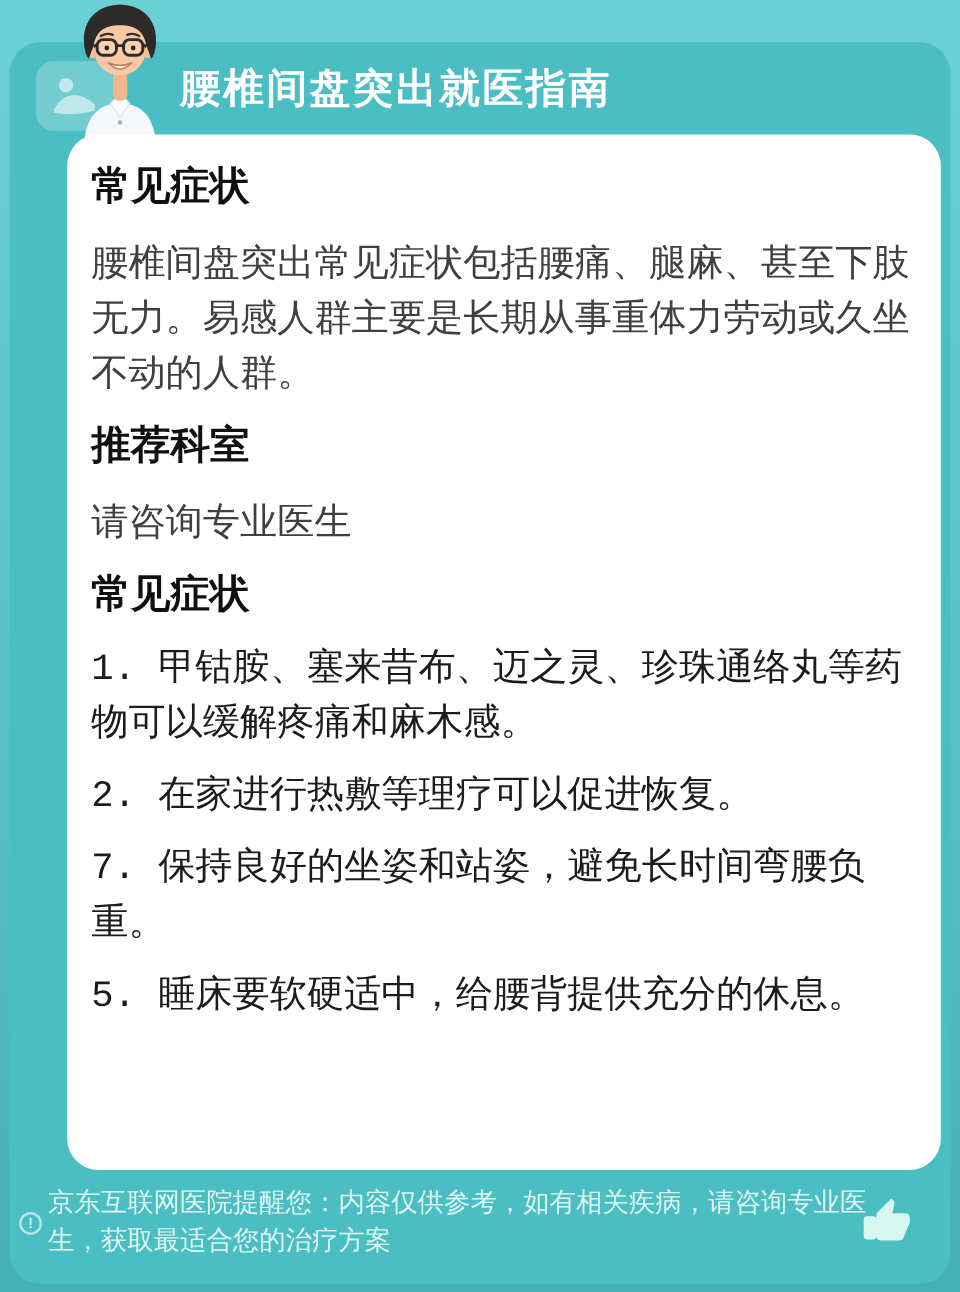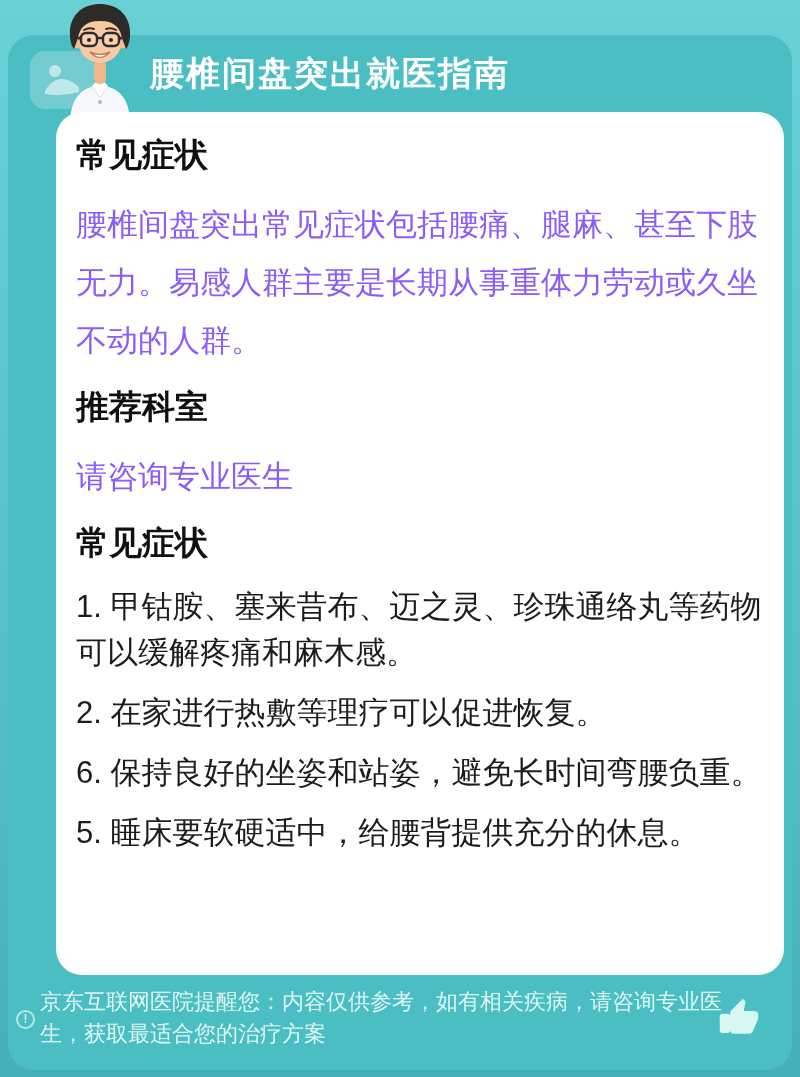--- a/index.html
+++ b/index.html
@@ -35,24 +35,24 @@
     position:absolute; left:28px; top:77px; width:728px; height:863px;
     background:#ffffff; border-radius:26px;
     padding:22px 20px; overflow:hidden;margin-left:20px;
   }
   .card h2 {
     font-size:33px; line-height:42px; color:#101010;
     font-weight:bold; margin:16px 0 20px;
   }
   .card h2.first { margin-top:0; }
   .card p.body {
-    font-size:31px; line-height:58px; color:#8b5cf6; margin:0;
+    font-size:31px; line-height:46px; color:#404040; margin:0;
   }
   .card p.tip {
-    font-size:31px; line-height:46px; color:#1c1c1e; margin:0 0 14px;
+    font-size:31px; line-height:46px; color:#1c1c1e; margin:0 0 14px;font-family:Liberation Mono, monospace;
   }
   
   .alert-icon {
     position:absolute; left:16px; top:1010px; width:19px; height:19px;
     border:2px solid rgba(236,252,249,0.65); border-radius:50%;
     color:rgba(236,252,249,0.8); text-align:center;
   }
   .alert-icon .glyph {
     display:block; font-size:12px; line-height:15px; font-weight:bold;
   }
@@ -117,21 +117,21 @@
     <div class="card">
       <h2 class="first">常见症状</h2>
       <p class="body">腰椎间盘突出常见症状包括腰痛、腿麻、甚至下肢无力。易感人群主要是长期从事重体力劳动或久坐不动的人群。</p>
 
       <h2>推荐科室</h2>
       <p class="body">请咨询专业医生</p>
 
       <h2>常见症状</h2>
       <p class="tip">1. 甲钴胺、塞来昔布、迈之灵、珍珠通络丸等药物可以缓解疼痛和麻木感。</p>
       <p class="tip">2. 在家进行热敷等理疗可以促进恢复。</p>
-      <p class="tip">6. 保持良好的坐姿和站姿，避免长时间弯腰负重。</p>
+      <p class="tip">7. 保持良好的坐姿和站姿，避免长时间弯腰负重。</p>
       <p class="tip">5. 睡床要软硬适中，给腰背提供充分的休息。</p>
     </div>
 
   </div>
 
   <div class="alert-icon">
     <span class="glyph">!</span>
   </div>
 
   <p class="disclaimer">京东互联网医院提醒您：内容仅供参考，如有相关疾病，请咨询专业医生，获取最适合您的治疗方案</p>

